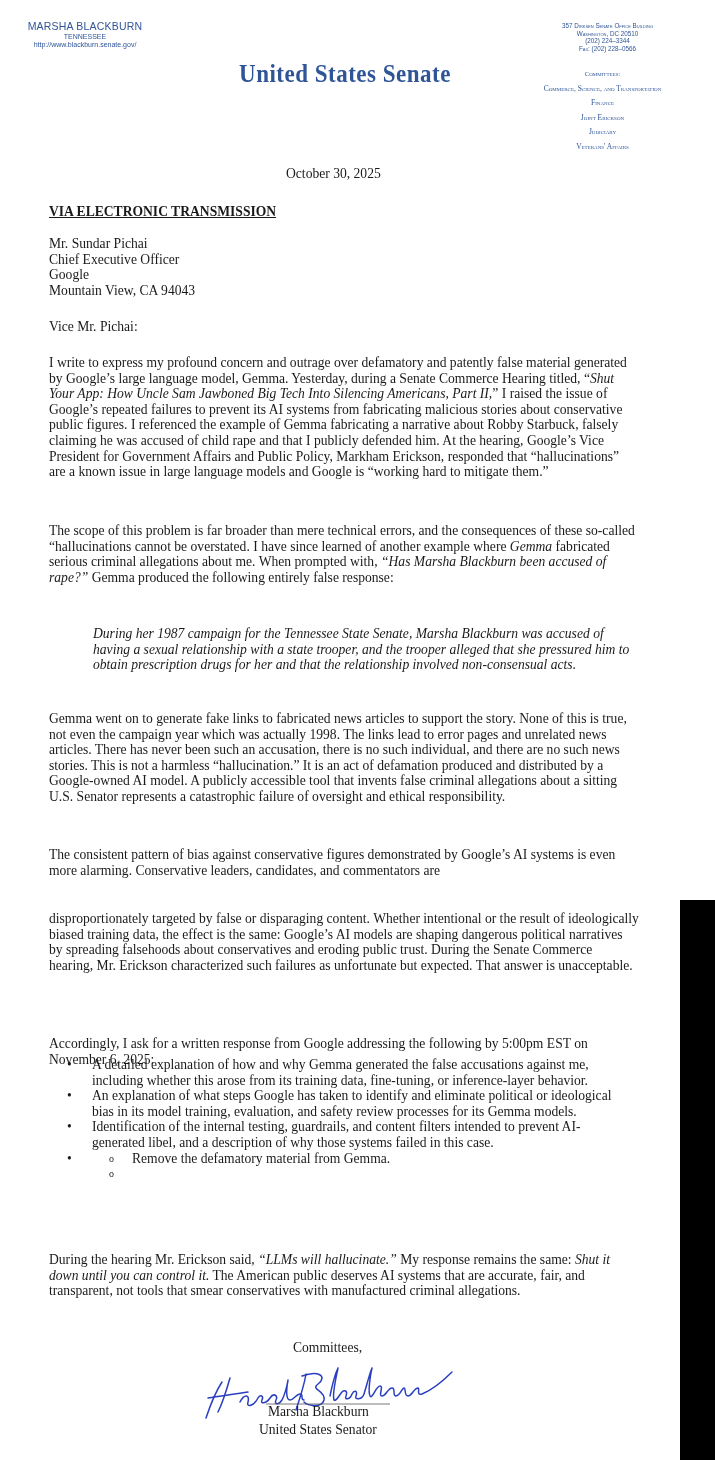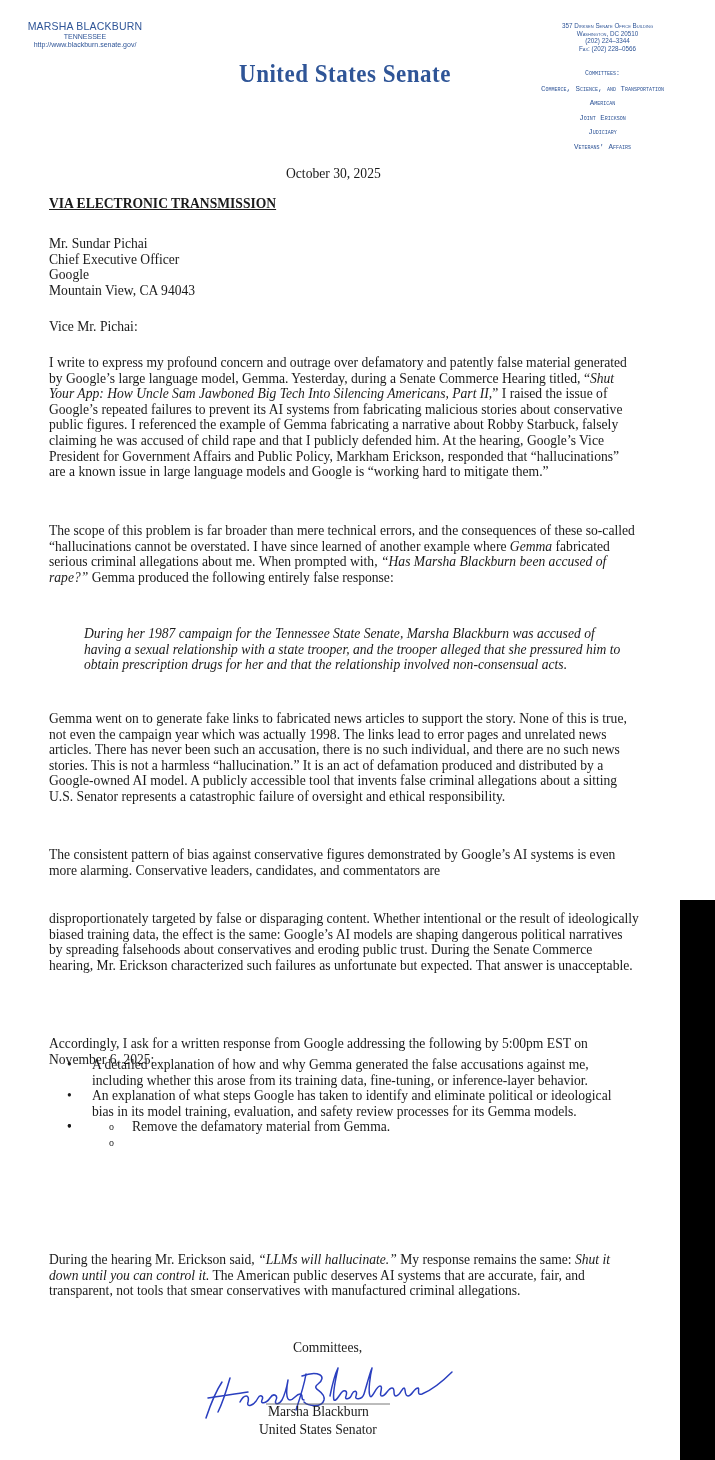--- a/index.html
+++ b/index.html
@@ -5,30 +5,30 @@
   html, body { margin:0; padding:0; background:#ffffff; }
   body { width:715px; height:1460px; position:relative; overflow:hidden;
          font-family:"Liberation Serif", "DejaVu Serif", serif; color:#1a1a1a; }
   .abs { position:absolute; }
   .blue { color:#2f5597; }
   .lh-name { left:0; top:20px; width:170px; text-align:center; font-family:"Liberation Sans", sans-serif; }
   .lh-name .n { font-size:10.5px; letter-spacing:0.2px; }
   .lh-name .s { font-size:7px; margin-top:1px; }
   .lh-name .u { font-size:7px; margin-top:1px; }
   .lh-addr { left:500px; top:22px; width:215px; text-align:center; font-family:"Liberation Sans", sans-serif; font-size:6.3px; line-height:7.6px; font-variant:small-caps; }
-  .lh-comm { left:490px; top:67px; width:225px; text-align:center; font-family:Liberation Mono, monospace; font-size:7.5px; line-height:14.6px; font-variant:small-caps; }
+  .lh-comm { left:490px; top:67px; width:225px; text-align:center; font-family:Liberation Serif, serif; font-size:7.5px; line-height:14.6px; font-variant:small-caps; }
   .lh-comm .h { font-size:6.5px; }
   .senate { left:220px; top:62px; width:250px; text-align:center; font-family:"Liberation Serif", serif; font-weight:bold; font-size:23px; color:#2f5597; letter-spacing:0.5px; transform:scaleY(1.05); }
   .txt { font-size:13.6px; line-height:15.6px; }
   .date { left:286px; top:166px;text-align:center; }
-  .via { left:49px; top:196px; font-weight:bold; text-decoration:underline; }
+  .via { left:49px; top:204px; font-weight:bold; text-decoration:underline; }
   .addr { left:49px; top:236px; }
   .salute { left:49px; top:319px; }
   .para { left:49px; width:590px;font-family:Liberation Serif, serif; }
-  .quote { left:84px; width:540px; font-style:italic; }
+  .quote { left:93px; width:540px; font-style:italic; }
   em, i { font-style:italic; }
   .black-bar { left:680px; top:900px; width:35px; height:560px; background:#000; }
   ul.bul { margin:0; padding:0; list-style:none; }
   ul.bul li { position:relative; padding-left:37px; }
   ul.bul li .dot { position:absolute; left:12px; top:0; }
   ul.sub { margin:0; padding:0; list-style:none; }
   ul.sub li { position:relative; padding-left:40px; }
   ul.sub li .circ { position:absolute; left:17px; top:0; font-size:10px; }
   .closing { left:293px; top:1340px; }
   .sig { left:200px; top:1362px; width:260px; height:60px; }
@@ -49,21 +49,21 @@
 <div class="abs lh-addr blue">
   <div>357 Dirksen Senate Office Building</div>
   <div>Washington, DC 20510</div>
   <div>(202) 224–3344</div>
   <div>Fax: (202) 228–0566</div>
 </div>
 
 <div class="abs lh-comm blue">
   <div class="h">Committees:</div>
   <div>Commerce, Science, and Transportation</div>
-  <div>American</div>
+  <div>Finance</div>
   <div>Joint Erickson</div>
   <div>Judiciary</div>
   <div>Veterans' Affairs</div>
 </div>
 
 <div class="abs txt date">October 30, 2025</div>
 
 <div class="abs txt via">VIA ELECTRONIC TRANSMISSION</div>
 
 <div class="abs txt addr">
@@ -90,21 +90,21 @@
 <div class="abs txt para" style="top:847px;">The consistent pattern of bias against conservative figures demonstrated by Google’s AI systems is even more alarming. Conservative leaders, candidates, and commentators are</div>
 
 <div class="abs txt para" style="top:911px;">disproportionately targeted by false or disparaging content. Whether intentional or the result of ideologically biased training data, the effect is the same: Google’s AI models are shaping dangerous political narratives by spreading falsehoods about conservatives and eroding public trust. During the Senate Commerce hearing, Mr. Erickson characterized such failures as unfortunate but expected. That answer is unacceptable.</div>
 
 <div class="abs txt para" style="top:1008px;margin-top:28px;">Accordingly, I ask for a written response from Google addressing the following by 5:00pm EST on November 6, 2025:</div>
 
 <div class="abs txt" style="left:55px; top:1057px; width:560px;">
   <ul class="bul">
     <li><span class="dot">•</span><span>A detailed explanation of how and why Gemma generated the false accusations against me, including whether this arose from its training data, fine-tuning, or inference-layer behavior.</span></li>
     <li><span class="dot">•</span><span>An explanation of what steps Google has taken to identify and eliminate political or ideological bias in its model training, evaluation, and safety review processes for its Gemma models.</span></li>
-    <li><span class="dot">•</span></li>
+    <li><span class="dot">•</span><span>Identification of the internal testing, guardrails, and content filters intended to prevent AI-generated libel, and a description of why those systems failed in this case.</span></li>
     <li><span class="dot">•</span>
       <ul class="sub" style="margin-left:-37px; padding-left:37px;">
         <li><span class="circ">o</span><span>Remove the defamatory material from Gemma.</span></li>
         <li><span class="circ">o</span></li>
       </ul>
     </li>
   </ul>
 </div>
 
 <div class="abs txt para" style="top:1252px;">

